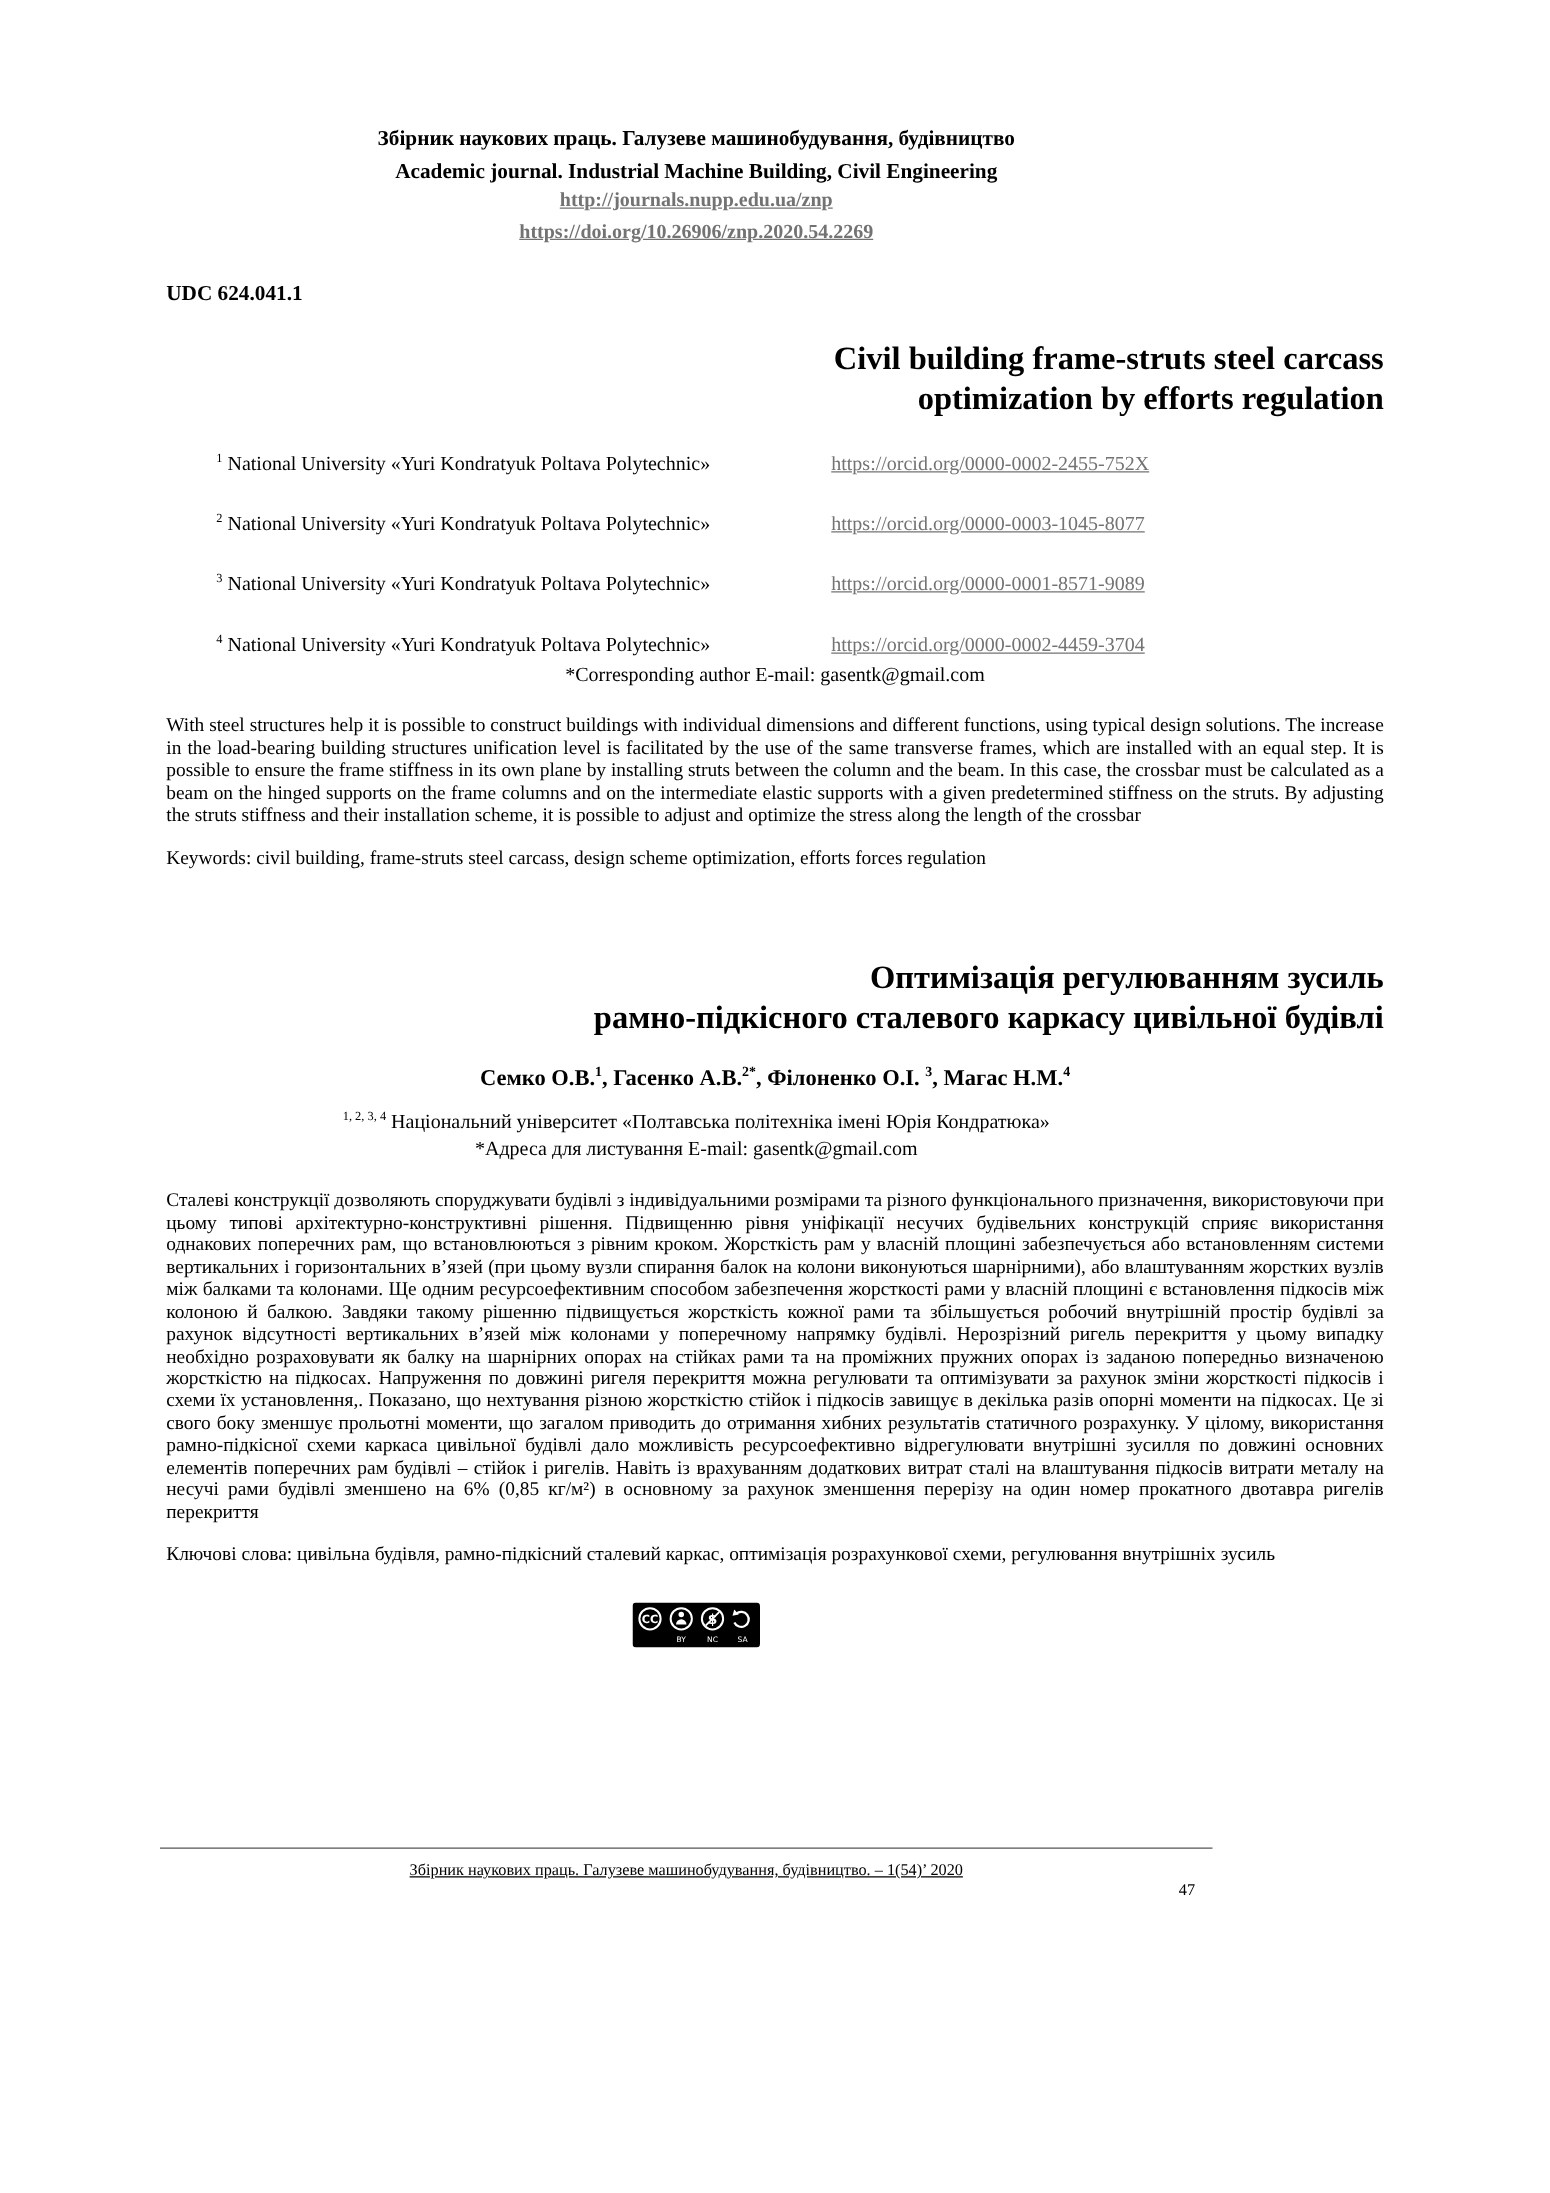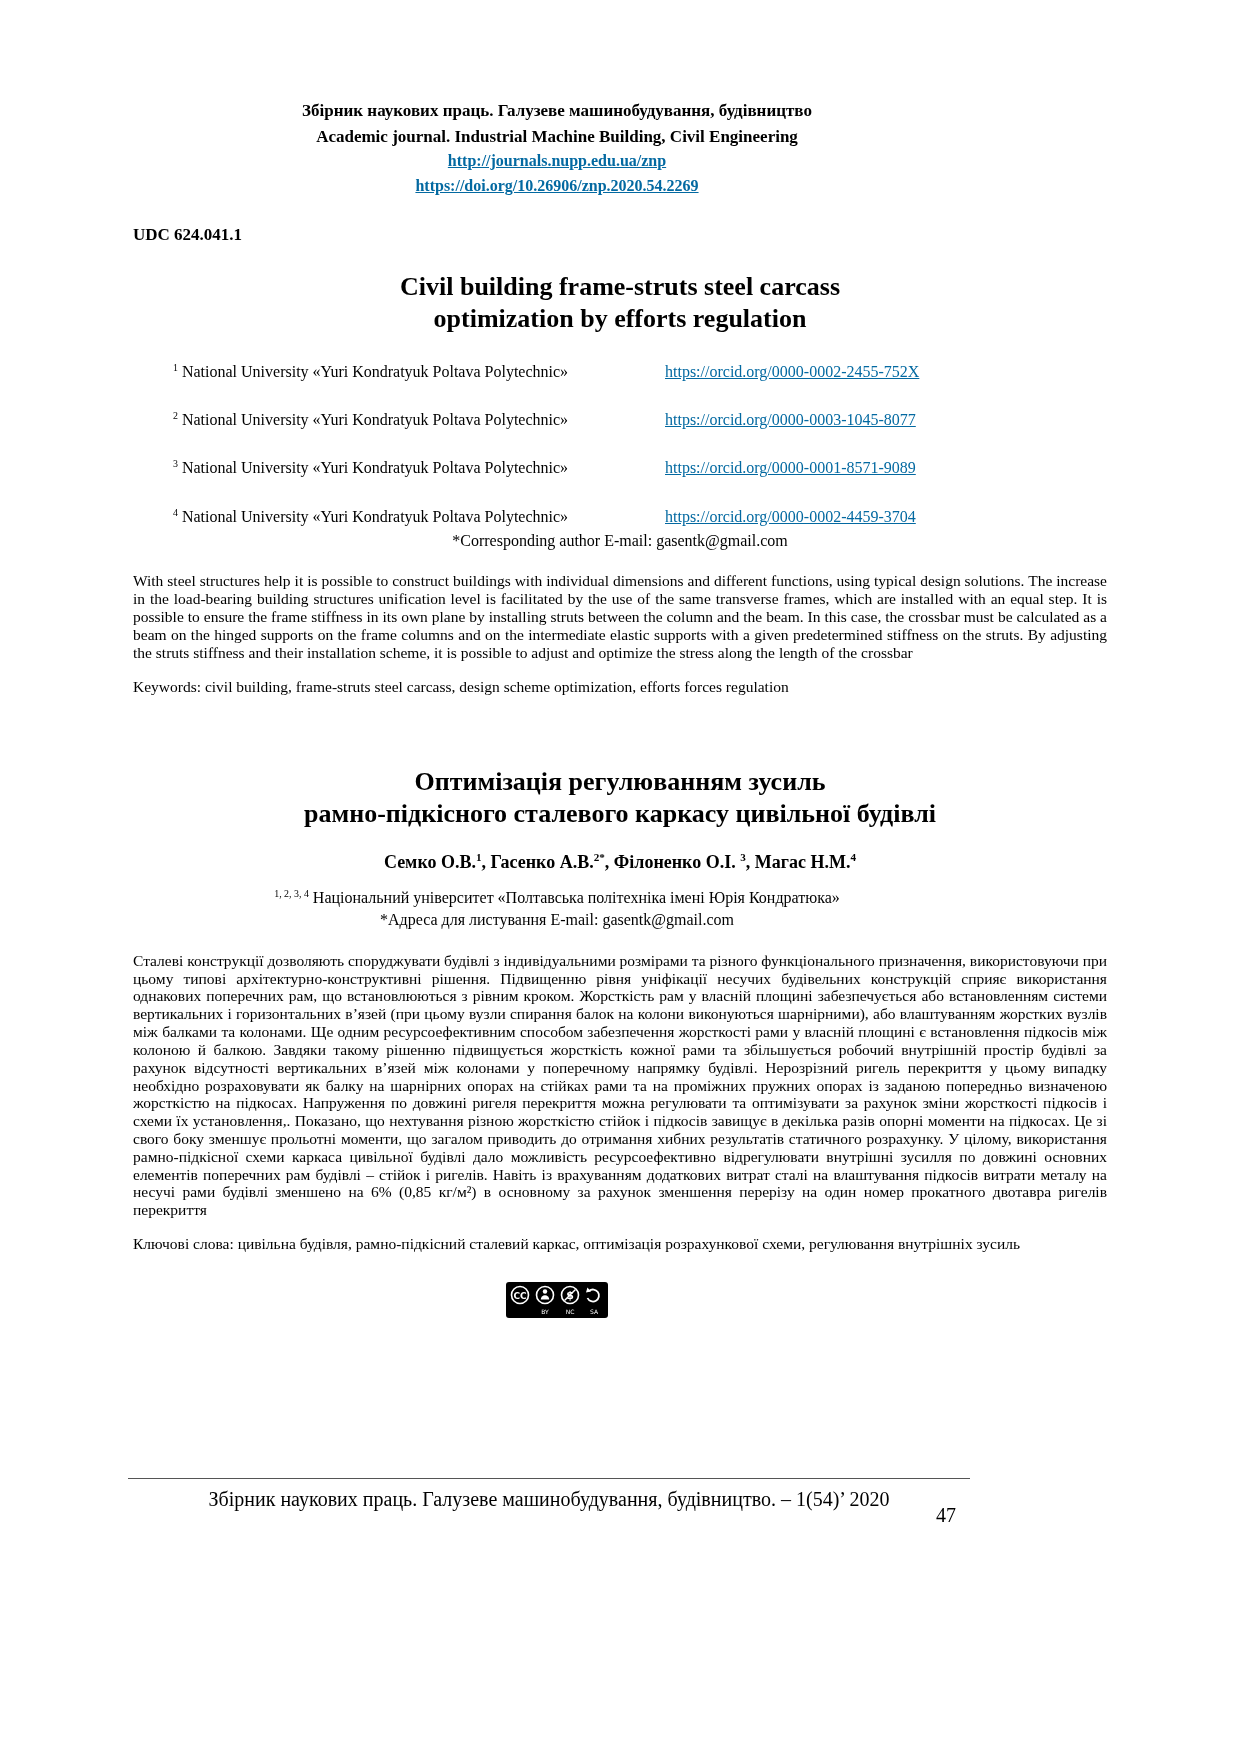--- a/index.html
+++ b/index.html
@@ -3,39 +3,39 @@
 <meta charset="utf-8">
 <style>
   html,body{margin:0;padding:0;background:#ffffff;}
   body{
     width:1240px;height:1754px;position:relative;
     font-family:"Liberation Serif", serif;color:#000;
   }
   .page{position:absolute;inset:0;padding:98px 133px 0 133px;box-sizing:border-box;font-size:16px;}
   .ctr{text-align:center;margin-right:126px;}
   .jline{font-weight:bold;font-size:17px;line-height:1.5;}
-  a.link{color:#0369a1;text-decoration:underline;cursor:pointer;}
+  a.link{color:#737373;text-decoration:underline;cursor:pointer;}
   .hlink{font-weight:bold;font-size:16px;line-height:1.55;}
   .udc{font-weight:bold;font-size:17px;margin-top:26px;}
-  .title{font-size:26px;font-weight:bold;line-height:1.23;margin:26px 0 0;}
+  .title{font-size:26px;font-weight:bold;line-height:1.23;margin:26px 0 0;text-align:right;}
   .authors{font-size:18px;font-weight:bold;margin:22px 0 0;}
   .affs{margin-top:16px;font-size:16px;}
   .affrow{display:flex;padding-left:40px;line-height:1.4;margin-top:26px;}
   .afftext{width:492px;text-align:left;}
   .corr{margin:2px 0 0;line-height:1.4;}
   .abs{text-align:justify;margin:20px 0 0;font-size:15.5px;line-height:1.15;}
   .kw{text-align:justify;margin:16px 0 0;font-size:15.5px;line-height:1.2;}
   .kw b{font-weight:normal;}
   .uk-section{margin-top:70px;}
   .ukaff{margin-top:14px;line-height:1.4;}
   sup{font-size:0.62em;line-height:0;}
   .cc-wrap{margin-top:28px;}
   .footer{
     position:absolute;top:1478px;left:128px;width:842px;
-    border-top:1.5px solid #555;padding-top:9px;font-size:20px;
+    border-top:1.5px solid #555;padding-top:9px;font-size:13px;text-decoration:underline;
   }
   .footer-inner{position:relative;text-align:center;}
   .footer-page{position:absolute;right:14px;top:16px;}
   p{margin:0;}
 </style>
 </head>
 <body>
 
 <div class="page">
 

